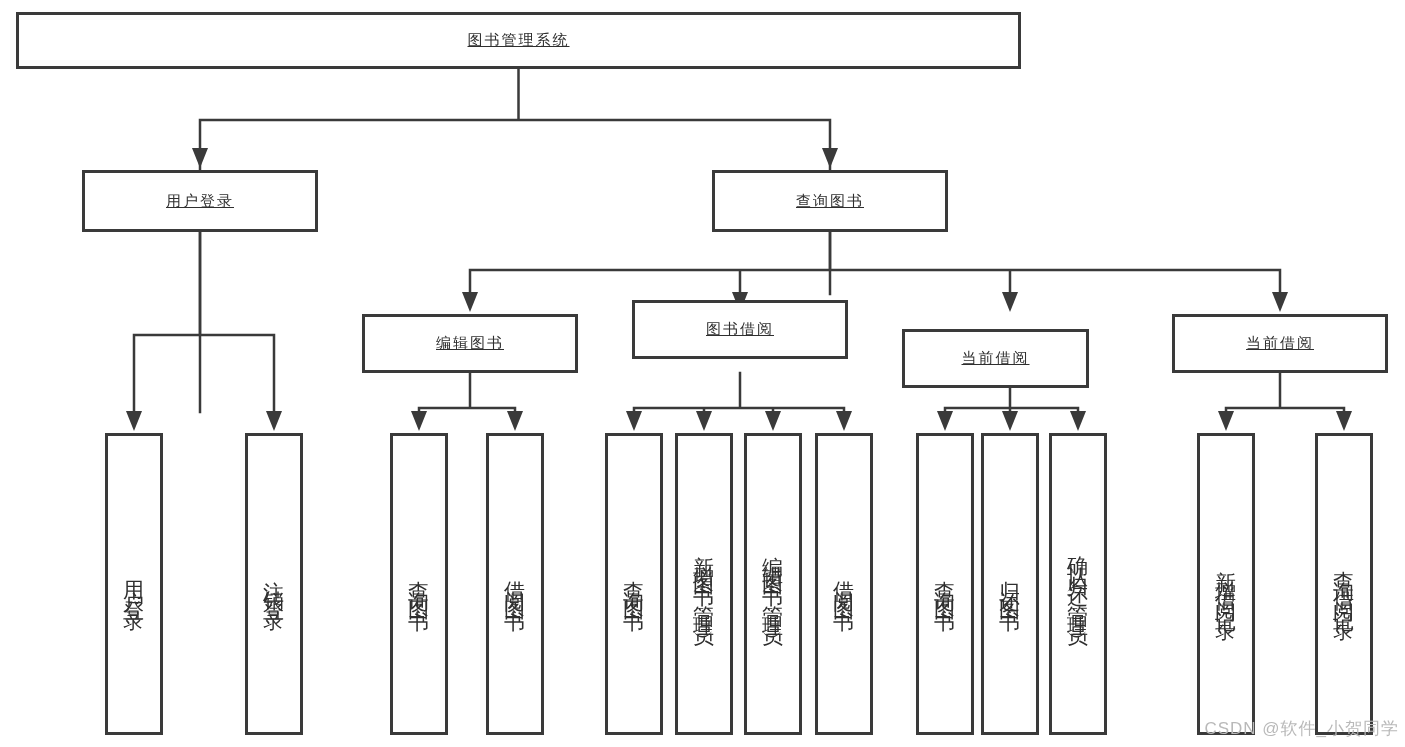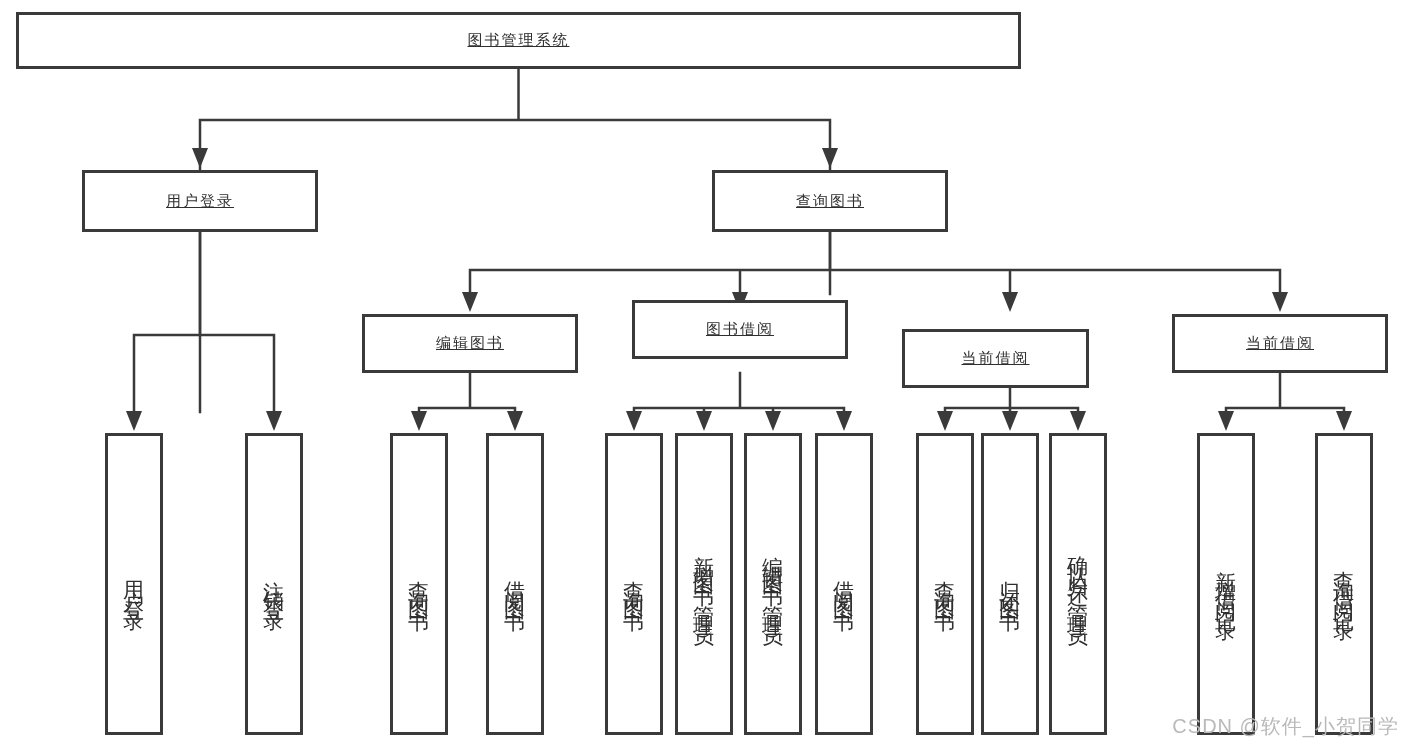--- a/index.html
+++ b/index.html
@@ -42,21 +42,21 @@
     writing-mode: vertical-lr;
     text-orientation: mixed;
     font-size: 21px;
     letter-spacing: 10px;
     line-height: 1;
     white-space: nowrap;
   }
   .watermark {
     position: absolute;
     right: 6px; bottom: 7px;
-    font-size: 20px;
+    font-size: 17px;
     letter-spacing: 1px;
     color: var(--watermark);
     z-index: 5;
     white-space: nowrap;
   }
 </style>
 </head>
 <body>
 
 <div class="canvas">

